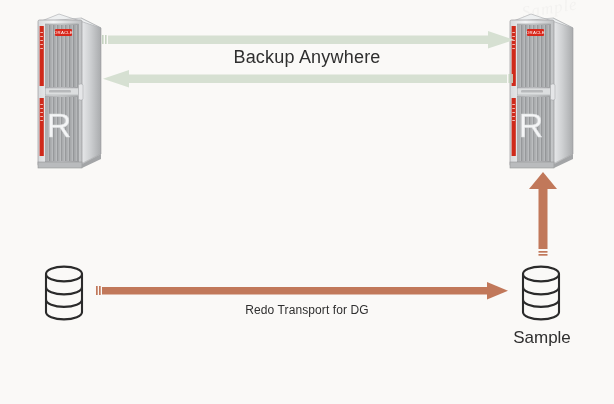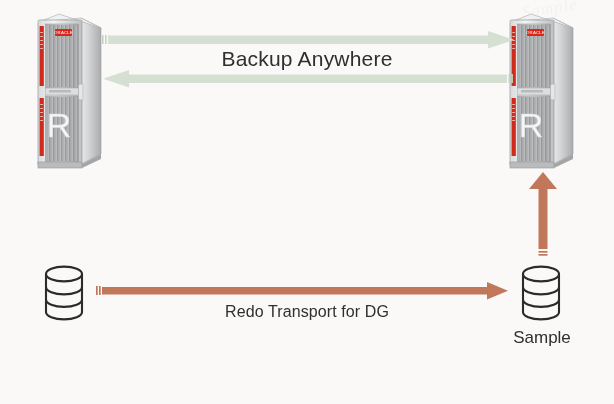--- a/index.html
+++ b/index.html
@@ -61,29 +61,29 @@
     position: absolute;
     font-family: "Liberation Sans", "DejaVu Sans", sans-serif;
     color: #2f2f2f;
     white-space: nowrap;
   }
   .label-backup {
     left: 0;
     right: 0;
     top: 47px;
     text-align: center;
-    font-size: 21px;
+    font-size: 18px;
     letter-spacing: 0.2px;
   }
   .label-redo {
     left: 0;
     right: 0;
     top: 303px;
     text-align: center;
-    font-size: 16px;
+    font-size: 12px;
     letter-spacing: 0.1px;
   }
   .label-primary {
     left: 0;
     top: 328px;
     width: 128px;
     text-align: center;
     font-size: 17px;
   }
   .label-standby {

